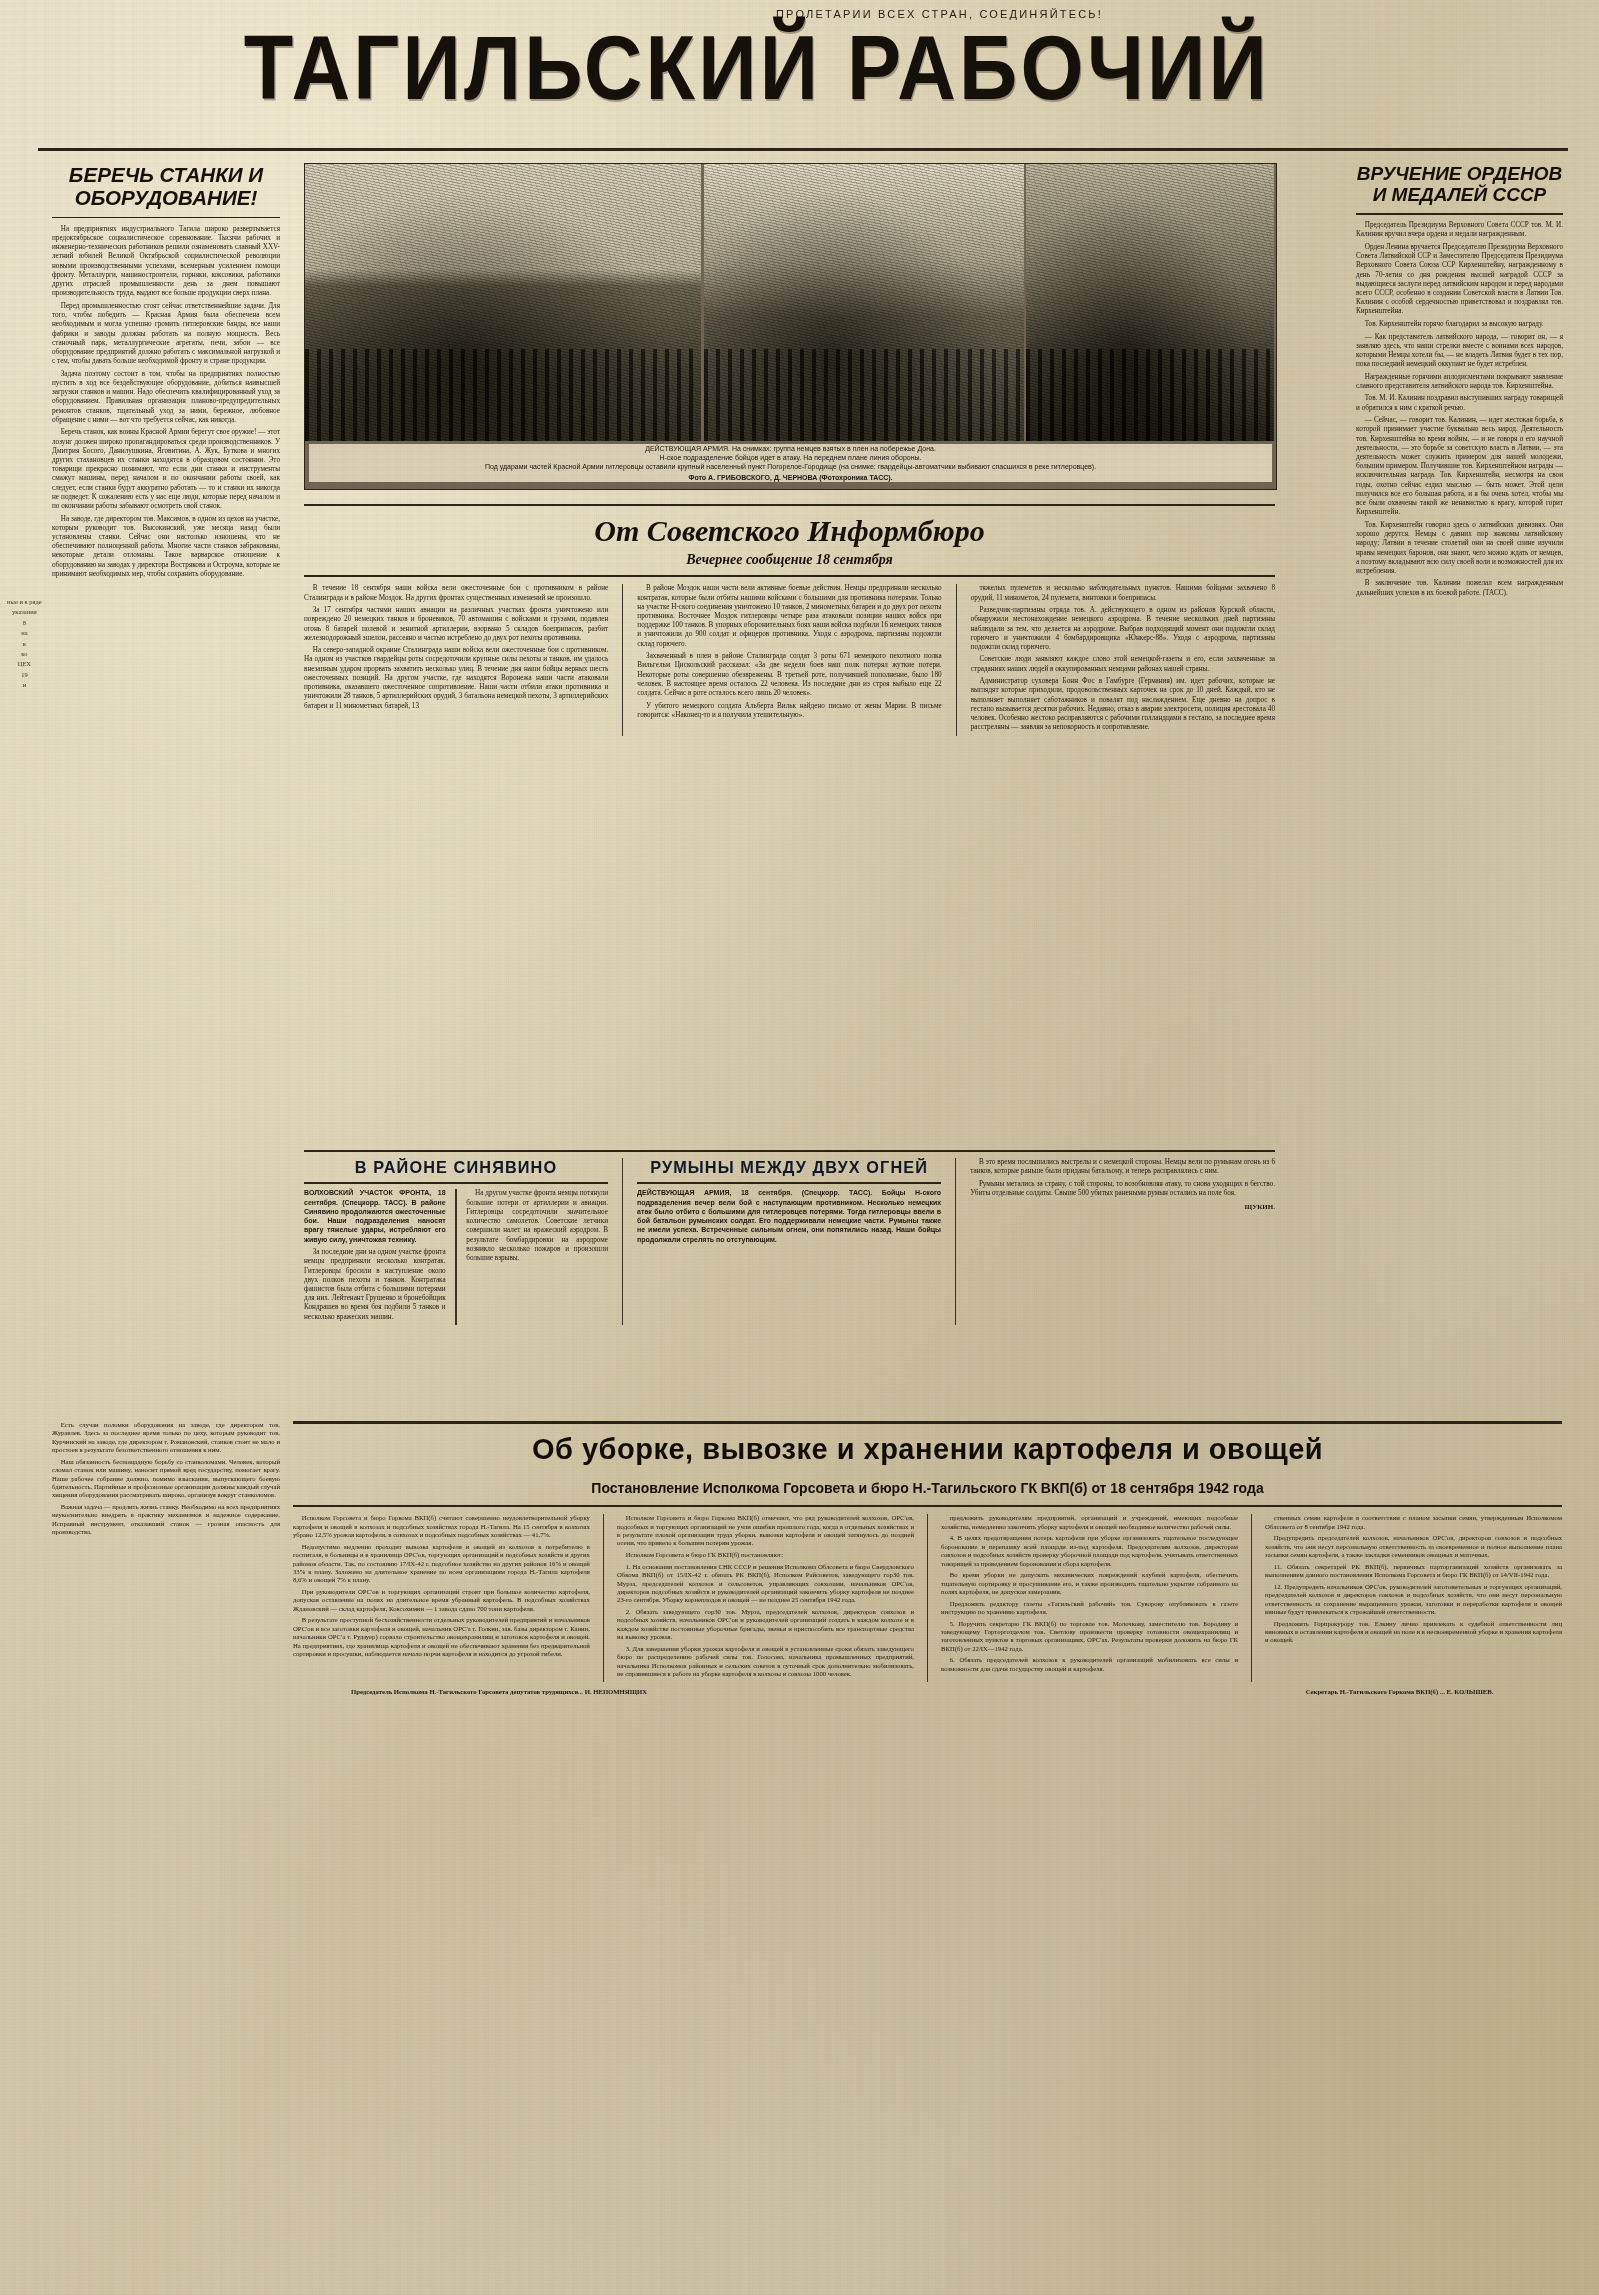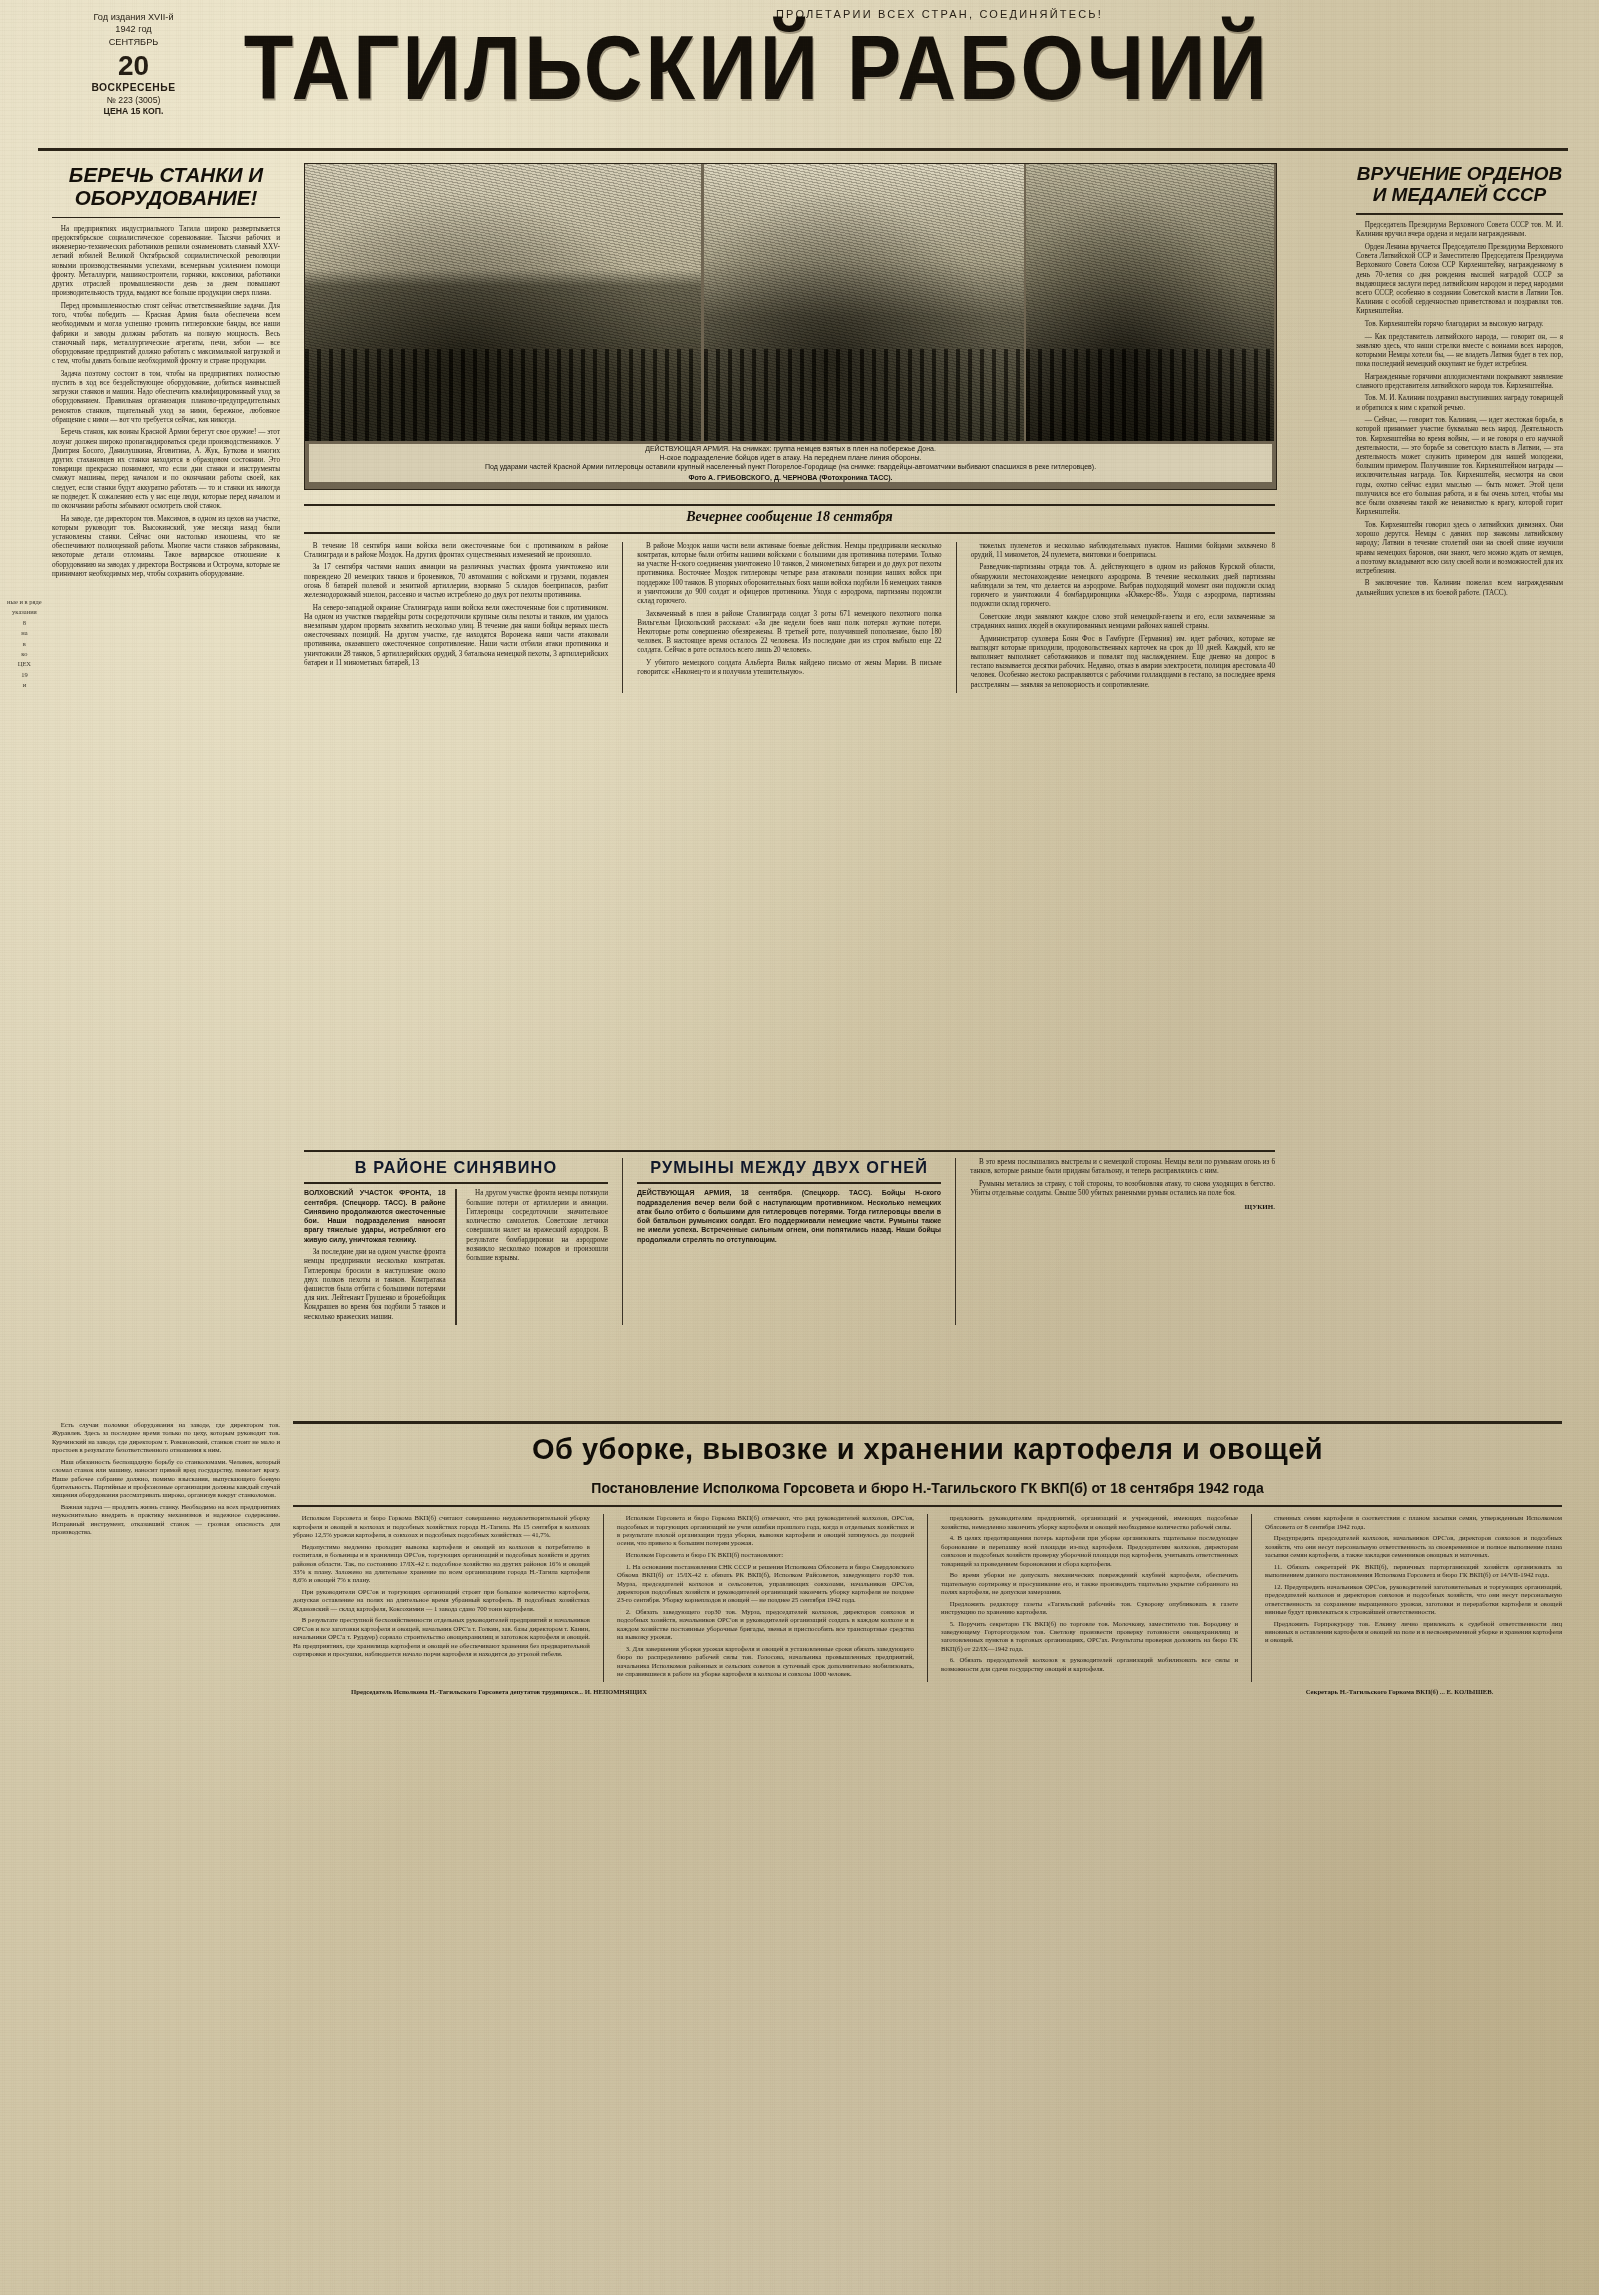--- a/index.html
+++ b/index.html
@@ -145,29 +145,20 @@
 </style>
 </head>
 <body>
 
 <div class="paper"></div>
 <div class="sheet" id="sheet">
 
   <div id="masthead">
     <div class="top-slogan">ПРОЛЕТАРИИ ВСЕХ СТРАН, СОЕДИНЯЙТЕСЬ!</div>
 
-    <div class="mast-left">
-      <div class="l1">Год издания XVII-й</div>
-      <div class="l2">1942 год</div>
-      <div class="l2">СЕНТЯБРЬ</div>
-      <div class="big">20</div>
-      <div class="l3">ВОСКРЕСЕНЬЕ</div>
-      <div class="l4">№ 223 (3005)</div>
-      <div class="l5">ЦЕНА 15 КОП.</div>
-    </div>
 
     <div class="mast-title">ТАГИЛЬСКИЙ РАБОЧИЙ</div>
 
   </div>
 
   <div class="rule hr2" style="position:absolute;left:38px;top:148px;width:1530px;"></div>
 
   <div style="position:absolute;left:52px;top:163px;width:228px;">
     <div class="col-head" style="font-size:20.6px;letter-spacing:0px;">БЕРЕЧЬ СТАНКИ И ОБОРУДОВАНИЕ!</div>
     <div class="rule hr1" style="margin:7.6px 0 6.5px;"></div>
@@ -209,20 +200,21 @@
     <div class="photo-caption">
       <div>ДЕЙСТВУЮЩАЯ АРМИЯ. На снимках: группа немцев взятых в плен на побережье Дона.</div>
       <div>Н-ское подразделение бойцов идет в атаку. На переднем плане линия обороны.</div>
       <div>Под ударами частей Красной Армии гитлеровцы оставили крупный населенный пункт Погорелое-Городище (на снимке: гвардейцы-автоматчики выбивают спасшихся в реке гитлеровцев).</div>
       <div style="font-weight:bold;margin-top:1.6px;">Фото А. ГРИБОВСКОГО, Д. ЧЕРНОВА (Фотохроника ТАСС).</div>
     </div>
   </div>
 
   <div style="position:absolute;left:304px;top:504px;width:971px;">
     <div class="rule hr1"></div>
+    <div class="inform-title" style="margin-top:8.7px;">От Советского Информбюро</div>
     <div class="inform-sub">Вечернее сообщение 18 сентября</div>
     <div class="rule hr1" style="margin-top:7.6px;"></div>
     <div style="display:flex;gap:14px;margin-top:7.6px;">
       <div class="body-text" style="flex:1;" id="inf1">
           <p>В течение 18 сентября наши войска вели ожесточенные бои с противником в районе Сталинграда и в районе Моздок. На других фронтах существенных изменений не произошло.</p>
           <p>За 17 сентября частями наших авиации на различных участках фронта уничтожено или повреждено 20 немецких танков и броневиков, 70 автомашин с войсками и грузами, подавлен огонь 8 батарей полевой и зенитной артиллерии, взорвано 5 складов боеприпасов, разбит железнодорожный эшелон, рассеяно и частью истреблено до двух рот пехоты противника.</p>
           <p>На северо-западной окраине Сталинграда наши войска вели ожесточенные бои с противником. На одном из участков гвардейцы роты сосредоточили крупные силы пехоты и танков, им удалось внезапным ударом прорвать захватить несколько улиц. В течение дня наши бойцы верных шесть ожесточенных позиций. На другом участке, где находятся Воронежа наши части атаковали противника, оказавшего ожесточенное сопротивление. Наши части отбили атаки противника и уничтожили 28 танков, 5 артиллерийских орудий, 3 батальона немецкой пехоты, 3 артиллерийских батареи и 11 минометных батарей, 13</p>
         </div>
       <div class="vr" style="height:auto;"></div>
       <div class="body-text" style="flex:1;" id="inf2">

